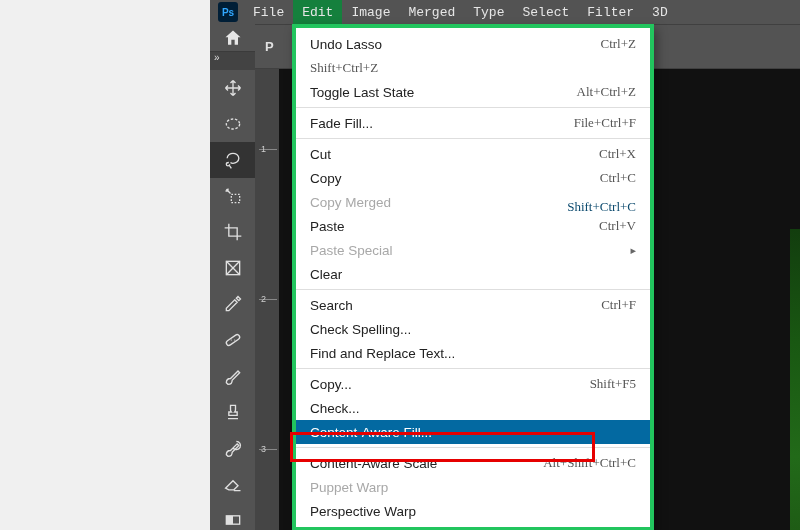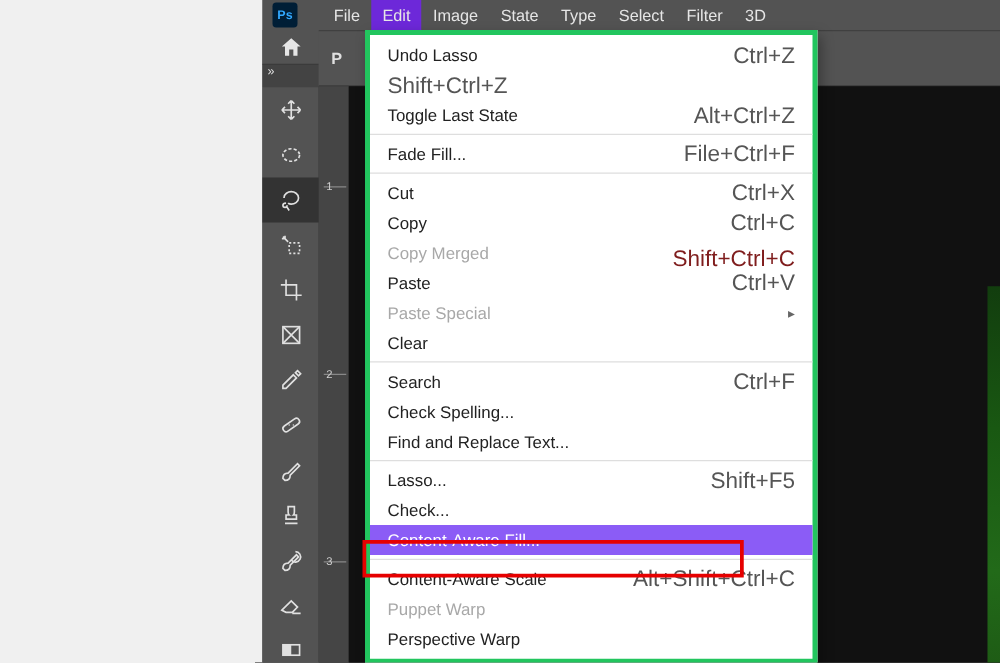--- a/index.html
+++ b/index.html
@@ -1,59 +1,59 @@
 <!DOCTYPE html>
 <html><head>
 <meta charset="utf-8">
 <style>
   * { box-sizing: border-box; margin: 0; padding: 0; font-family: Arial, Helvetica, sans-serif; }
   body { background: #f0f0f0; width: 800px; height: 530px; overflow: hidden; position: relative; }
   .app { position: absolute; left: 210px; top: 0; width: 600px; height: 540px; background: #525252; }
   .menubar { background: #535353; height: 24px; display: flex; align-items: center; color: #e6e6e6; font-size: 13px; }
-  .ps-block { width: 20px; height: 20px; background: #001e36; color:#31a8ff; display:flex; align-items:center; justify-content:center; font-size:10px; font-weight:700; border-radius:3px; margin: 0 20px 0 8px; }
-  .menu-item { padding: 0 9px; height: 24px; display:flex; align-items:center; cursor: default; }
-  .menu-item.open { background: #6d28d9; }
+  .ps-block { width: 20px; height: 20px; background: #001e36; color:#31a8ff; display:flex; align-items:center; justify-content:center; font-size:10px; font-weight:700; border-radius:3px; margin: 0 6px 0 8px; }
+  .menu-item { padding: 0 9px; height: 24px; display:flex; align-items:center; cursor: default; font-family: Liberation Mono, monospace; }
+  .menu-item.open { background: #15803d; }
   .left-col { position:absolute; left:0; top:24px; width:45px; height:516px; background:#535353; display:flex; flex-direction:column; row-gap:0; }
   .home-row { height:28px; display:flex; align-items:center; justify-content:center; background:#535353; border-bottom:1px solid #3b3b3b; }
   .chev-row { height:18px; background:#434343; display:flex; align-items:flex-start; padding-left:4px; color:#ddd; font-size:10px; }
   .tool-strip { width:45px; background:#535353; display:flex; flex-direction:column; }
   .tool-btn { width:45px; height:36px; display:flex; align-items:center; justify-content:center; color:#e0e0e0; }
   .tool-btn svg { width:20px; height:20px; }
   .tool-btn.selected { background:#333333; color:#fff; }
   .opt-bar { position:absolute; left:45px; top:24px; right:0; height:45px; background:#535353; border-top:1px solid #404040; border-bottom:1px solid #404040; display:flex; align-items:center; color:#e0e0e0; font-size:12px; padding-left:10px; }
   .opt-label { font-weight:600; font-size:13px; }
   .canvas-area { position:absolute; left:45px; top:69px; right:0; bottom:0; background:#2b2b2b; }
   .ruler-v { position:absolute; left:0; top:0; width:24px; bottom:0; background:#454545; color:#cfcfcf; font-size:9px; }
   .ruler-v .tick { position:absolute; left:4px; width:18px; border-top:1px solid #888; }
   .ruler-v .lbl { position:absolute; left:6px; transform: translateY(-50%); }
   .doc-img { position:absolute; left:24px; top:0; right:0; bottom:0; background:#111; }
   .greenery { position:absolute; right:0; top:160px; width:20px; height:380px; background:linear-gradient(180deg,#123d0e 0%, #195812 30%, #226a19 60%, #1a4d11 100%); }
   .dropdown { position:absolute; left:82px; top:24px; width:362px; background:#ffffff; border:4px solid #22c55e; box-shadow:3px 5px 10px rgba(0,0,0,0.35); color:#222; font-size:13.5px; padding:4px 0; }
   .dd-item { display:flex; align-items:center; height:24px; padding:0 14px; cursor:default; white-space:nowrap; }
   .dd-item.disabled { color:#a8a8a8; }
   .dd-item .lab { flex:1; }
-  .dd-item .sc { color:#555; font-size:18px; }
-  .dd-item.disabled .sc { color:#7f1d1d;margin-top:10px; }
-  .dd-item.highlight { background:#8b5cf6; color:#fff; }
+  .dd-item .sc { color:#555; font-size:13px;font-family:Liberation Serif, serif; }
+  .dd-item.disabled .sc { color:#0c4a6e;margin-top:10px; }
+  .dd-item.highlight { background:#0369a1; color:#fff; }
   .dd-item .sub-arrow { color:#666; font-size:11px; margin-left:6px; }
   .dd-sep { height:1px; background:#dedede; margin:3px 0; }
   .callout-box { position:absolute; border:3px solid #e60000; pointer-events:none; }
 </style>
 </head>
 <body>
 
 <div class="app">
 
   <div class="menubar">
     <div class="ps-block">Ps</div>
     <div id="menubar-items" style="display: flex;">
         <div class="menu-item">File</div>
         <div class="menu-item open">Edit</div>
         <div class="menu-item">Image</div>
-        <div class="menu-item">State</div>
+        <div class="menu-item">Merged</div>
         <div class="menu-item">Type</div>
         <div class="menu-item">Select</div>
         <div class="menu-item">Filter</div>
         <div class="menu-item">3D</div>
       </div>
   </div>
 
   <div class="left-col">
     <div class="home-row">
       <svg viewBox="0 0 24 24" width="20" height="20">
@@ -202,21 +202,21 @@
         <span class="sc">Ctrl+F</span>
       </div>
       <div class="dd-item">
         <span class="lab">Check Spelling...</span>
       </div>
       <div class="dd-item">
         <span class="lab">Find and Replace Text...</span>
       </div>
       <div class="dd-sep"></div>
       <div class="dd-item">
-        <span class="lab">Lasso...</span>
+        <span class="lab">Copy...</span>
         <span class="sc">Shift+F5</span>
       </div>
       <div class="dd-item">
         <span class="lab">Check...</span>
       </div>
       <div class="dd-item highlight">
         <span class="lab">Content-Aware Fill...</span>
       </div>
       <div class="dd-sep"></div>
       <div class="dd-item">

